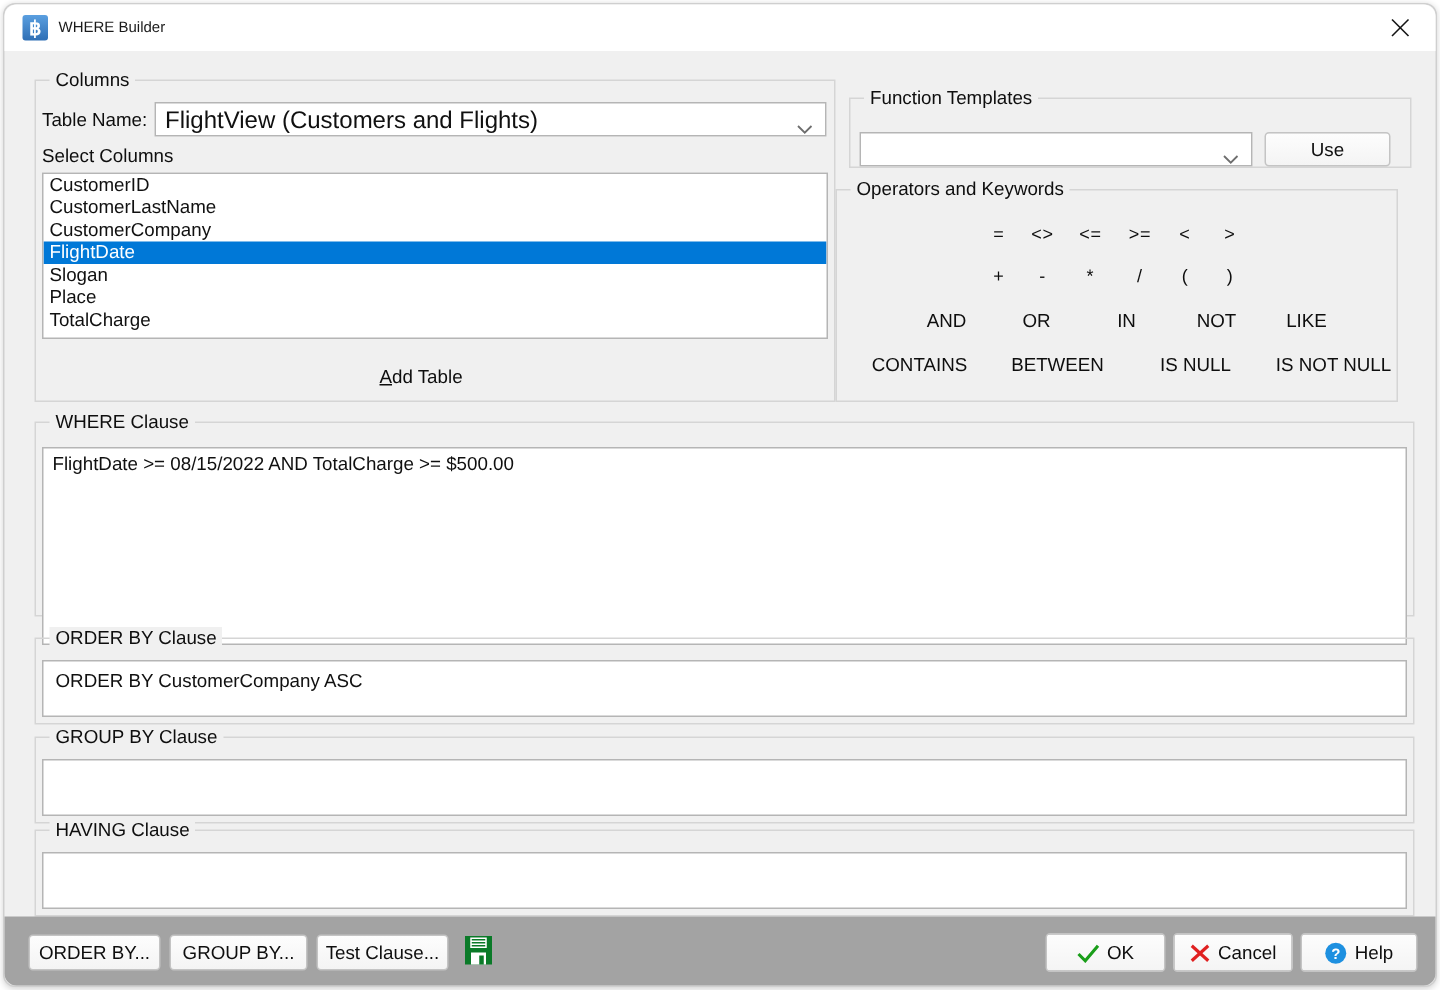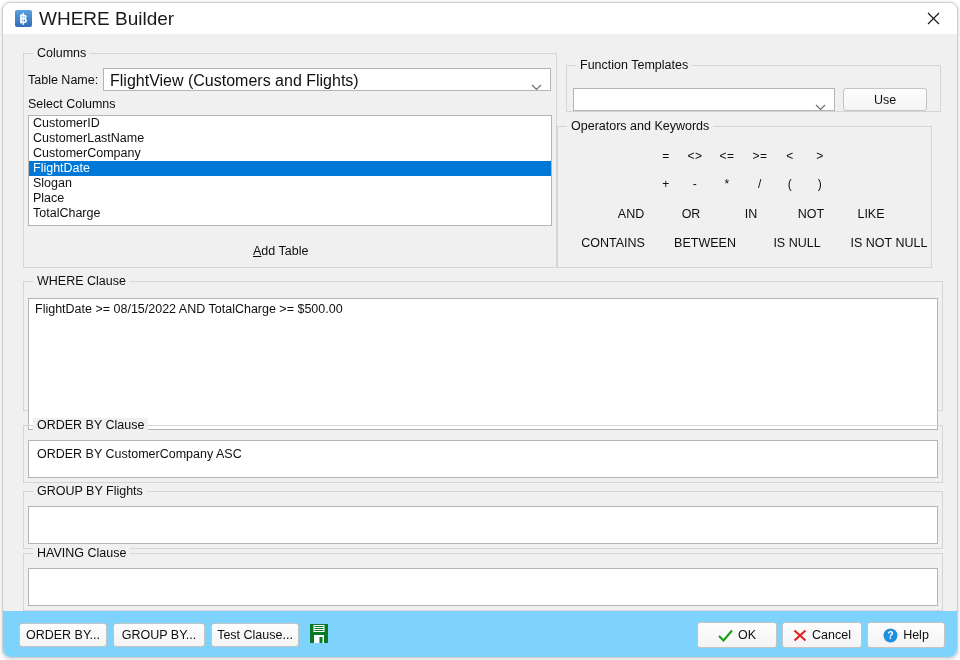--- a/index.html
+++ b/index.html
@@ -41,21 +41,21 @@
     position: absolute; left: 3px; top: 2px;
     width: 11px; height: 13px;
     color: #ffffff;
     font-size: 13px; line-height: 13px;
     font-family: "Liberation Serif", serif;
     font-weight: bold;
     text-align: center;
   }
   #title-text {
     position: absolute; left: 36px; top: 7px;
-    font-size: 19px; color: #1a1a1a;
+    font-size: 10px; color: #1a1a1a;
     line-height: 17px;
     white-space: nowrap;
   }
   #close-btn {
     position: absolute; right: 0; top: 0;
     width: 46px; height: 31px;
     border-top-right-radius: 8px;
     cursor: default;
     color: #141414;
   }
@@ -177,21 +177,21 @@
     cursor: default;
     line-height: 16px;
   }
   .opbtn.sym { font-size: 12px; letter-spacing: .5px; }
 
   
   #bottombar {
     position: absolute;
     left: 0; bottom: 0;
     width: 100%; height: 46px;
-    background: #7dd3fc;
+    background: #a3a3a3;
     border-bottom-left-radius: 8px;
     border-bottom-right-radius: 8px;
   }
   #save-icon { position: absolute; cursor: default; }
 </style>
 </head>
 <body>
 
 <div id="window">
 
@@ -291,21 +291,21 @@
   </div>
 
   <div class="group" style="left:20px; top:422px; width:920px; height:58px;">
     <div class="legend">ORDER BY Clause</div>
   </div>
   <div class="textbox" style="left:25px; top:437px; width:910px; height:38px;">
     <div class="val" style="left:8px; top:6px;">ORDER BY CustomerCompany ASC</div>
   </div>
 
   <div class="group" style="left:20px; top:488px; width:920px; height:58px;">
-    <div class="legend">GROUP BY Flights</div>
+    <div class="legend">GROUP BY Clause</div>
   </div>
   <div class="textbox" style="left:25px; top:503px; width:910px; height:38px;">
     <div class="val" style="left:8px; top:6px;"></div>
   </div>
 
   <div class="group" style="left:20px; top:550px; width:920px; height:58px;">
     <div class="legend">HAVING Clause</div>
   </div>
   <div class="textbox" style="left:25px; top:565px; width:910px; height:38px;">
     <div class="val" style="left:8px; top:6px;"></div>

